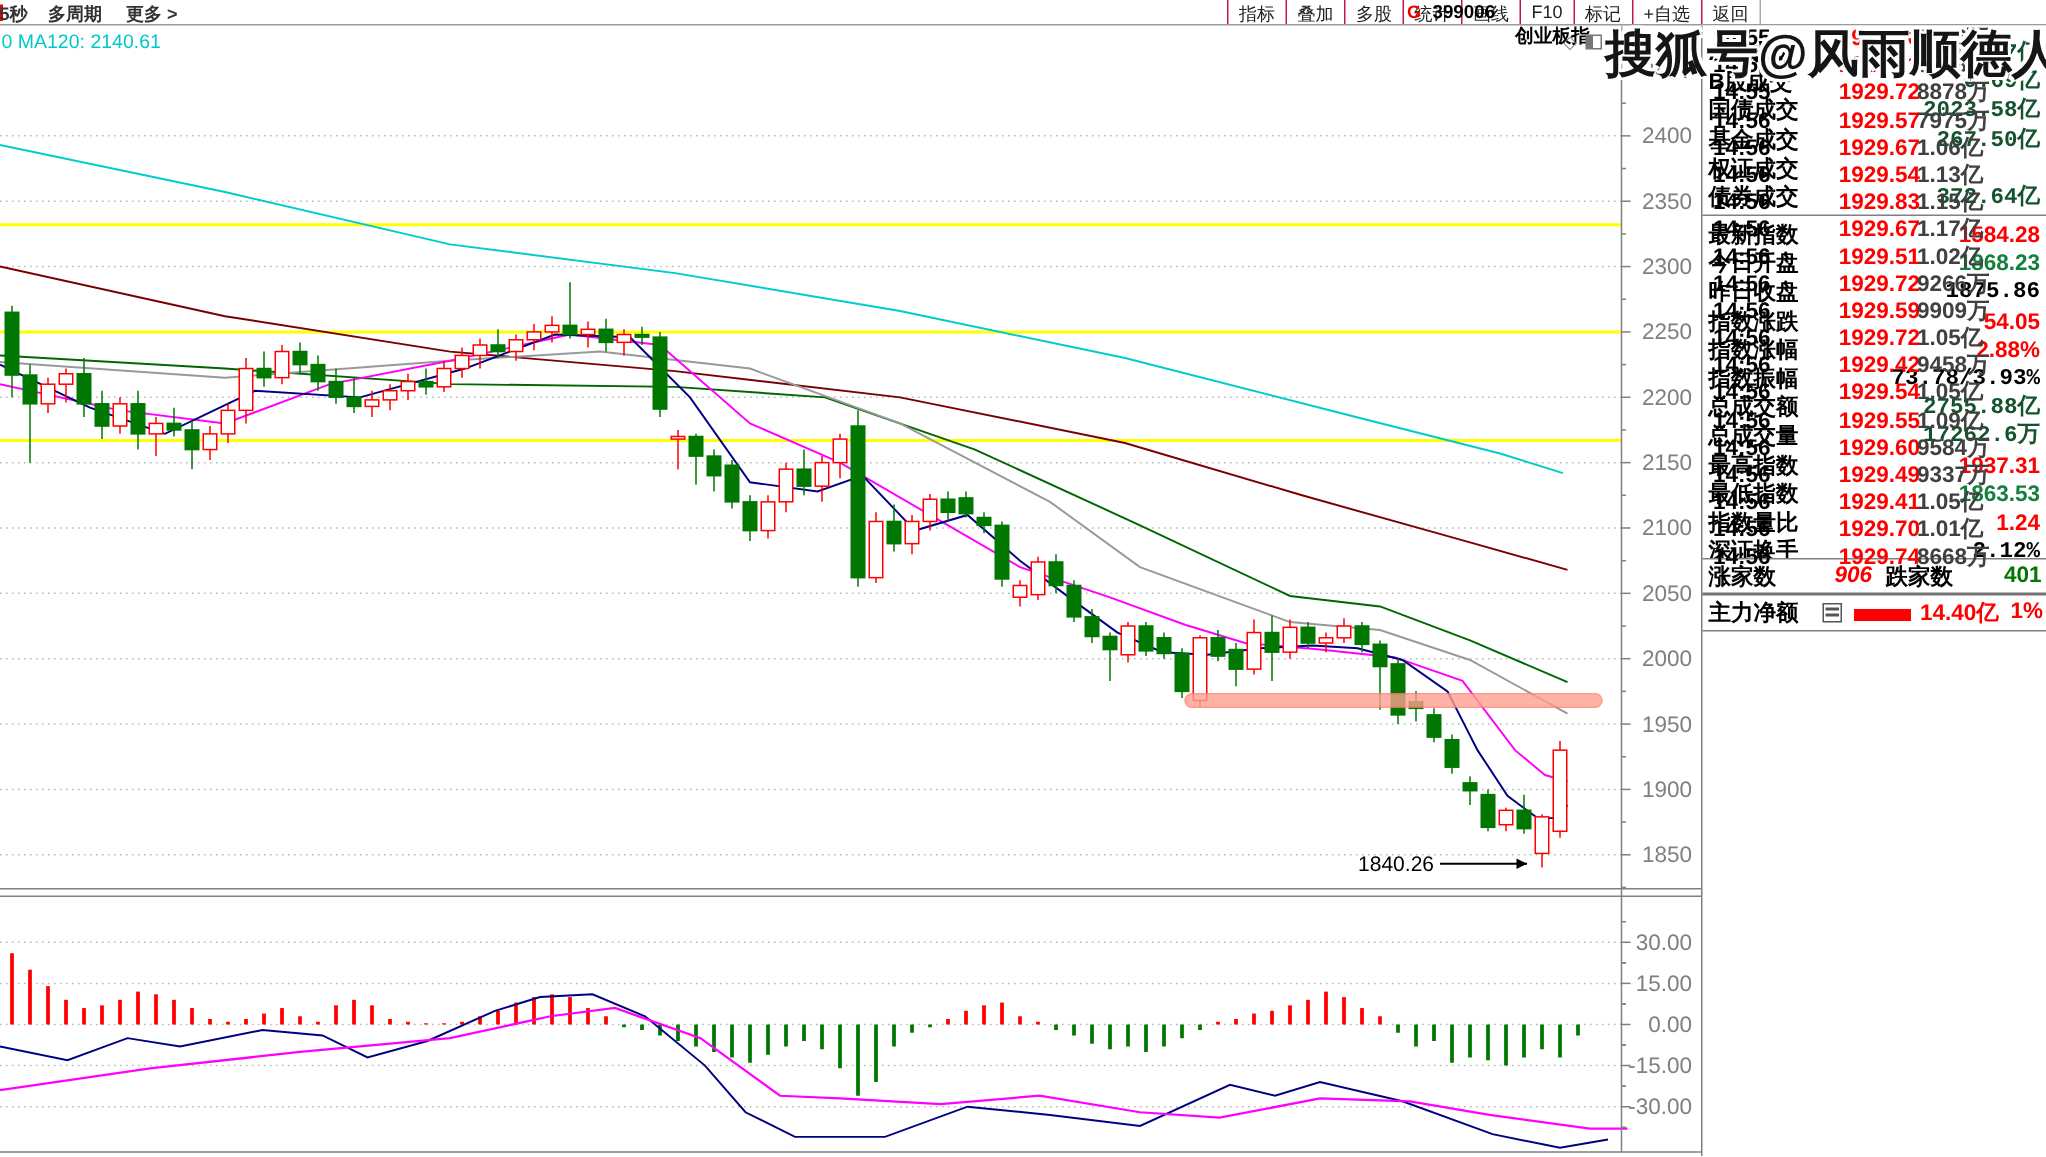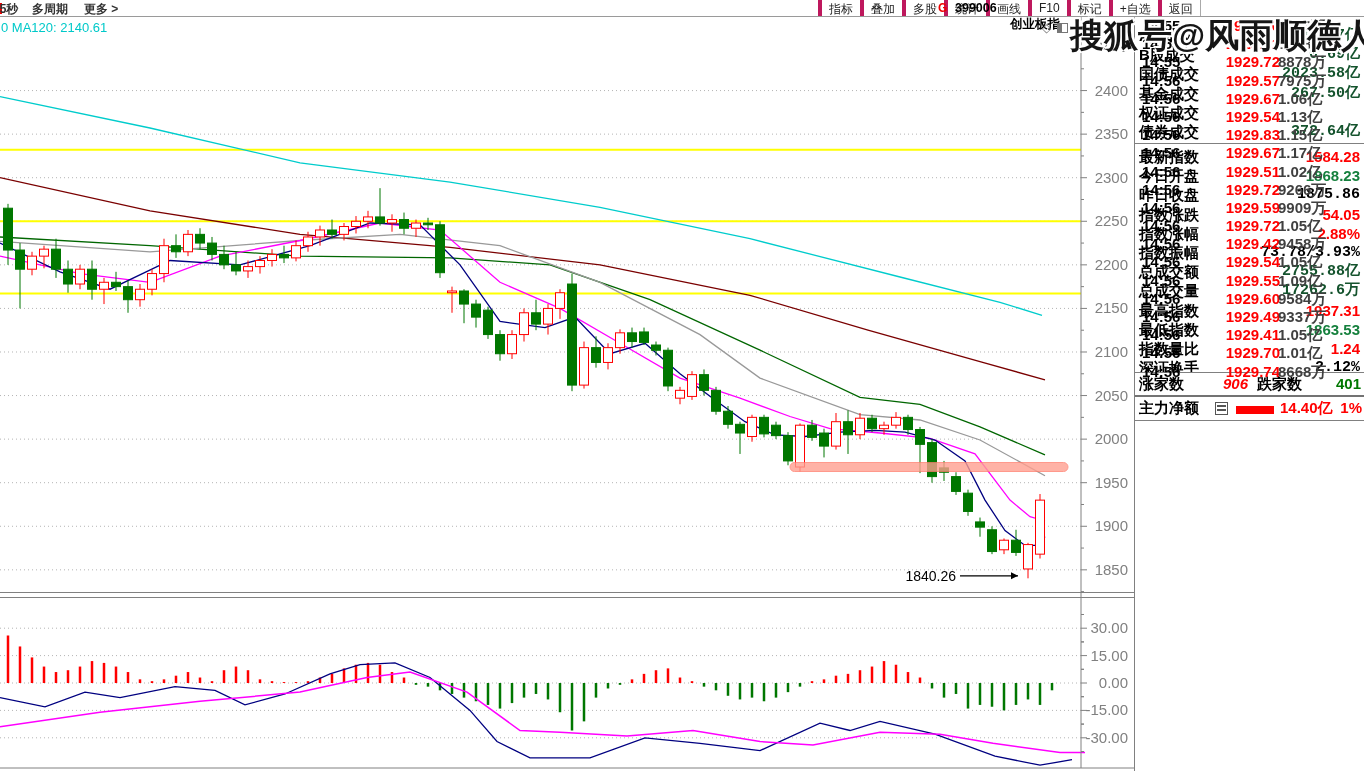--- a/index.html
+++ b/index.html
@@ -8,21 +8,21 @@
   #app { position:relative; width:1364px; height:771px; background:#fff; overflow:hidden; }
 
   
   #toolbar { position:absolute; left:0; top:0; width:1364px; height:17px; background:#fff;
              border-bottom:1px solid #9a9a9a; font-size:12px; color:#222; }
   #period-caret { position:absolute; left:0; top:3px; width:2px; height:11px; background:#e00; }
   #period-label { position:absolute; left:-7px; top:1px; font-weight:bold; color:#333; }
   #multiperiod-label { position:absolute; left:32px; top:1px; font-weight:bold; color:#333; }
   #more-label { position:absolute; left:84px; top:1px; font-weight:bold; color:#333; }
   #toolbar-buttons { position:absolute; left:818px; top:0; height:16px; display:flex; }
-  #toolbar-buttons .tbtn { border-left:4px solid #be185d; padding:1px 7px 0 7px; height:16px;
+  #toolbar-buttons .tbtn { border-left:1px solid #be185d; padding:1px 7px 0 7px; height:16px;
                            white-space:nowrap; cursor:default; }
   #toolbar-buttons .tbtn:last-child { border-right:1px solid #aaa; }
   #code-flag { position:absolute; left:938px; top:1px; color:#e00; font-weight:bold; }
   #code-num  { position:absolute; left:955px; top:1px; color:#000; font-weight:bold; font-size:12.5px;}
   #stock-name{ position:absolute; left:1010px; top:16px; color:#000; font-weight:bold; font-size:12.5px;}
 
   
   #ma-label { position:absolute; left:1px; top:20px; color:#00c9c9; font-size:13px; white-space:nowrap; }
   #chart-icons { position:absolute; left:1042px; top:21px; color:#777; font-size:12px; }
   #chart-icons .winicon { display:inline-block; width:11px; height:10px; border:1px solid #777;

